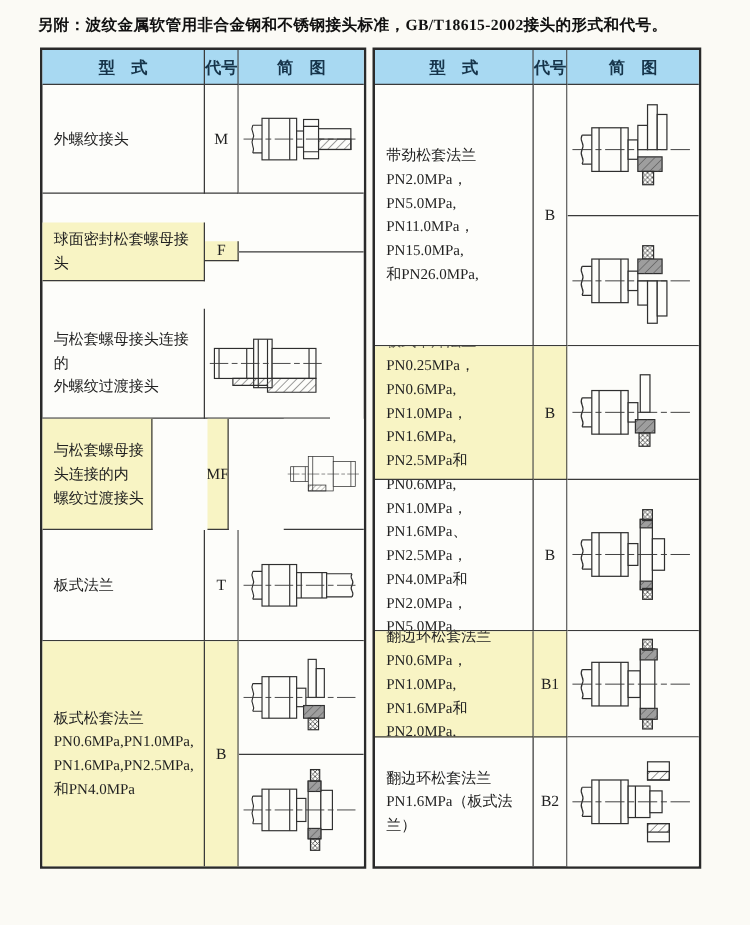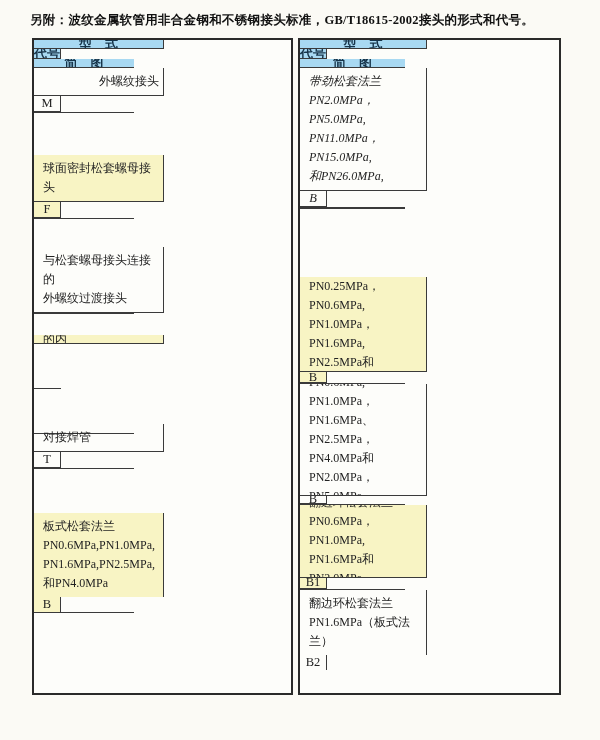--- a/index.html
+++ b/index.html
@@ -13,21 +13,21 @@
     position:absolute;left:30px;top:12px;width:560px;
     font-size:12.5px;font-weight:bold;letter-spacing:0.3px;color:#111;
   }
   .tbl{
     position:absolute;top:38px;
     border:2px solid #2a2a2a;background:#fdfdfa;
     box-sizing:content-box;
   }
   #tbl-left{left:32px;width:257px;}
   #tbl-right{left:298px;width:259px;}
-  .trow{display:flex;width:100%;box-sizing:border-box;flex-direction:column;}
+  .trow{display:flex;width:100%;box-sizing:border-box;}
   .cell{
     box-sizing:border-box;
     border-right:1px solid #3a3a3a;border-bottom:1px solid #3a3a3a;
     overflow:hidden;
   }
   .cell:last-child{border-right:none;}
   .trow:last-child .cell{border-bottom:none;}
   .hcell{
     background:#a8d9f2;display:flex;align-items:center;justify-content:center;
     font-size:13px;font-weight:bold;color:#16344a;
@@ -64,21 +64,21 @@
 
 <div class="doc-title">另附：波纹金属软管用非合金钢和不锈钢接头标准，GB/T18615-2002接头的形式和代号。</div>
 
 <div class="tbl" id="tbl-left">
     <div class="trow" style="height: 28px;">
       <div class="cell hcell" style="width: 130px;">型　式</div>
       <div class="cell hcell" style="width: 27px;">代号</div>
       <div class="cell hcell" style="width: 100px;">简　图</div>
     </div>
     <div class="trow" style="height: 87px;">
-      <div class="cell type-cell" style="width: 130px; justify-content: flex-end;">
+      <div class="cell type-cell" style="width: 130px;">
         <div>外螺纹接头</div>
       </div>
       <div class="cell code-cell" style="width: 27px;">M</div>
       <div class="cell fig-cell" style="width: 100px;">
         <div class="fig-panel">
           <svg viewBox="0 0 104 74" preserveAspectRatio="xMidYMid meet">
             <path d="M10,25 c-3,6 3,6 0,12 c-3,6 3,6 0,12" fill="none" stroke="#2e2e2e" stroke-width="1"></path>
             <line x1="10" y1="25" x2="18" y2="25" stroke="#2e2e2e" stroke-width="1"></line>
             <line x1="10" y1="49" x2="18" y2="49" stroke="#2e2e2e" stroke-width="1"></line>
             <rect x="18" y="19" width="30" height="36" fill="#fdfdfa" stroke="#2e2e2e" stroke-width="1"></rect>
@@ -88,21 +88,21 @@
             <rect x="54" y="20" width="13" height="34" fill="#fdfdfa" stroke="#2e2e2e" stroke-width="1"></rect>
             <line x1="54" y1="26" x2="67" y2="26" stroke="#2e2e2e" stroke-width="1"></line>
             <line x1="54" y1="48" x2="67" y2="48" stroke="#2e2e2e" stroke-width="1"></line>
             <rect x="67" y="28" width="28" height="18" fill="#fdfdfa" stroke="#2e2e2e" stroke-width="1"></rect>
             <rect x="67" y="37" width="28" height="9" fill="url(#hz)" stroke="#2e2e2e" stroke-width="1"></rect>
             <line x1="2" y1="37" x2="102" y2="37" stroke="#3c3c3c" stroke-width="0.8" stroke-dasharray="16 3 5 3"></line>
           </svg>
         </div>
       </div>
     </div>
-    <div class="trow" style="height: 92px;">
+    <div class="trow" style="height: 92px; align-items: center;">
       <div class="cell type-cell hl" style="width: 130px;">
         <div>球面密封松套螺母接头</div>
       </div>
       <div class="cell code-cell hl" style="width: 27px;">F</div>
       <div class="cell fig-cell" style="width: 100px;">
         <div class="fig-panel">
           <svg viewBox="0 0 104 74" preserveAspectRatio="xMidYMid meet">
             <path d="M10,25 c-3,6 3,6 0,12 c-3,6 3,6 0,12" fill="none" stroke="#2e2e2e" stroke-width="1"></path>
             <line x1="10" y1="25" x2="18" y2="25" stroke="#2e2e2e" stroke-width="1"></line>
             <line x1="10" y1="49" x2="18" y2="49" stroke="#2e2e2e" stroke-width="1"></line>
@@ -155,21 +155,21 @@
             <rect x="64" y="20" width="30" height="34" fill="#fdfdfa" stroke="#2e2e2e" stroke-width="1"></rect>
             <line x1="88" y1="20" x2="88" y2="54" stroke="#2e2e2e" stroke-width="1"></line>
             <rect x="30" y="52" width="24" height="8" fill="url(#hz)" stroke="#2e2e2e" stroke-width="1"></rect>
             <line x1="2" y1="37" x2="102" y2="37" stroke="#3c3c3c" stroke-width="0.8" stroke-dasharray="16 3 5 3"></line>
           </svg>
         </div>
       </div>
     </div>
     <div class="trow" style="height: 89px;">
       <div class="cell type-cell" style="width: 130px;">
-        <div>对接焊管</div>
+        <div>板式法兰</div>
       </div>
       <div class="cell code-cell" style="width: 27px;">T</div>
       <div class="cell fig-cell" style="width: 100px;">
         <div class="fig-panel">
           <svg viewBox="0 0 104 74" preserveAspectRatio="xMidYMid meet">
             <path d="M10,25 c-3,6 3,6 0,12 c-3,6 3,6 0,12" fill="none" stroke="#2e2e2e" stroke-width="1"></path>
             <line x1="10" y1="25" x2="18" y2="25" stroke="#2e2e2e" stroke-width="1"></line>
             <line x1="10" y1="49" x2="18" y2="49" stroke="#2e2e2e" stroke-width="1"></line>
             <rect x="18" y="19" width="30" height="36" fill="#fdfdfa" stroke="#2e2e2e" stroke-width="1"></rect>
             <line x1="24" y1="19" x2="24" y2="55" stroke="#2e2e2e" stroke-width="1"></line>
@@ -230,21 +230,21 @@
         </div>
       </div>
     </div>
   </div>
 <div class="tbl" id="tbl-right">
     <div class="trow" style="height: 28px;">
       <div class="cell hcell" style="width: 127px;">型　式</div>
       <div class="cell hcell" style="width: 27px;">代号</div>
       <div class="cell hcell" style="width: 105px;">简　图</div>
     </div>
-    <div class="trow" style="height: 209px; font-style: italic;">
+    <div class="trow" style="height: 209px;">
       <div class="cell type-cell" style="width: 127px;">
         <div>带劲松套法兰<br>PN2.0MPa，PN5.0MPa,<br>PN11.0MPa，PN15.0MPa,<br>和PN26.0MPa,</div>
       </div>
       <div class="cell code-cell" style="width: 27px;">B</div>
       <div class="cell fig-cell" style="width: 105px;">
         <div class="fig-panel">
           <svg viewBox="0 0 104 74" preserveAspectRatio="xMidYMid meet">
             <path d="M10,25 c-3,6 3,6 0,12 c-3,6 3,6 0,12" fill="none" stroke="#2e2e2e" stroke-width="1"></path>
             <line x1="10" y1="25" x2="18" y2="25" stroke="#2e2e2e" stroke-width="1"></line>
             <line x1="10" y1="49" x2="18" y2="49" stroke="#2e2e2e" stroke-width="1"></line>

